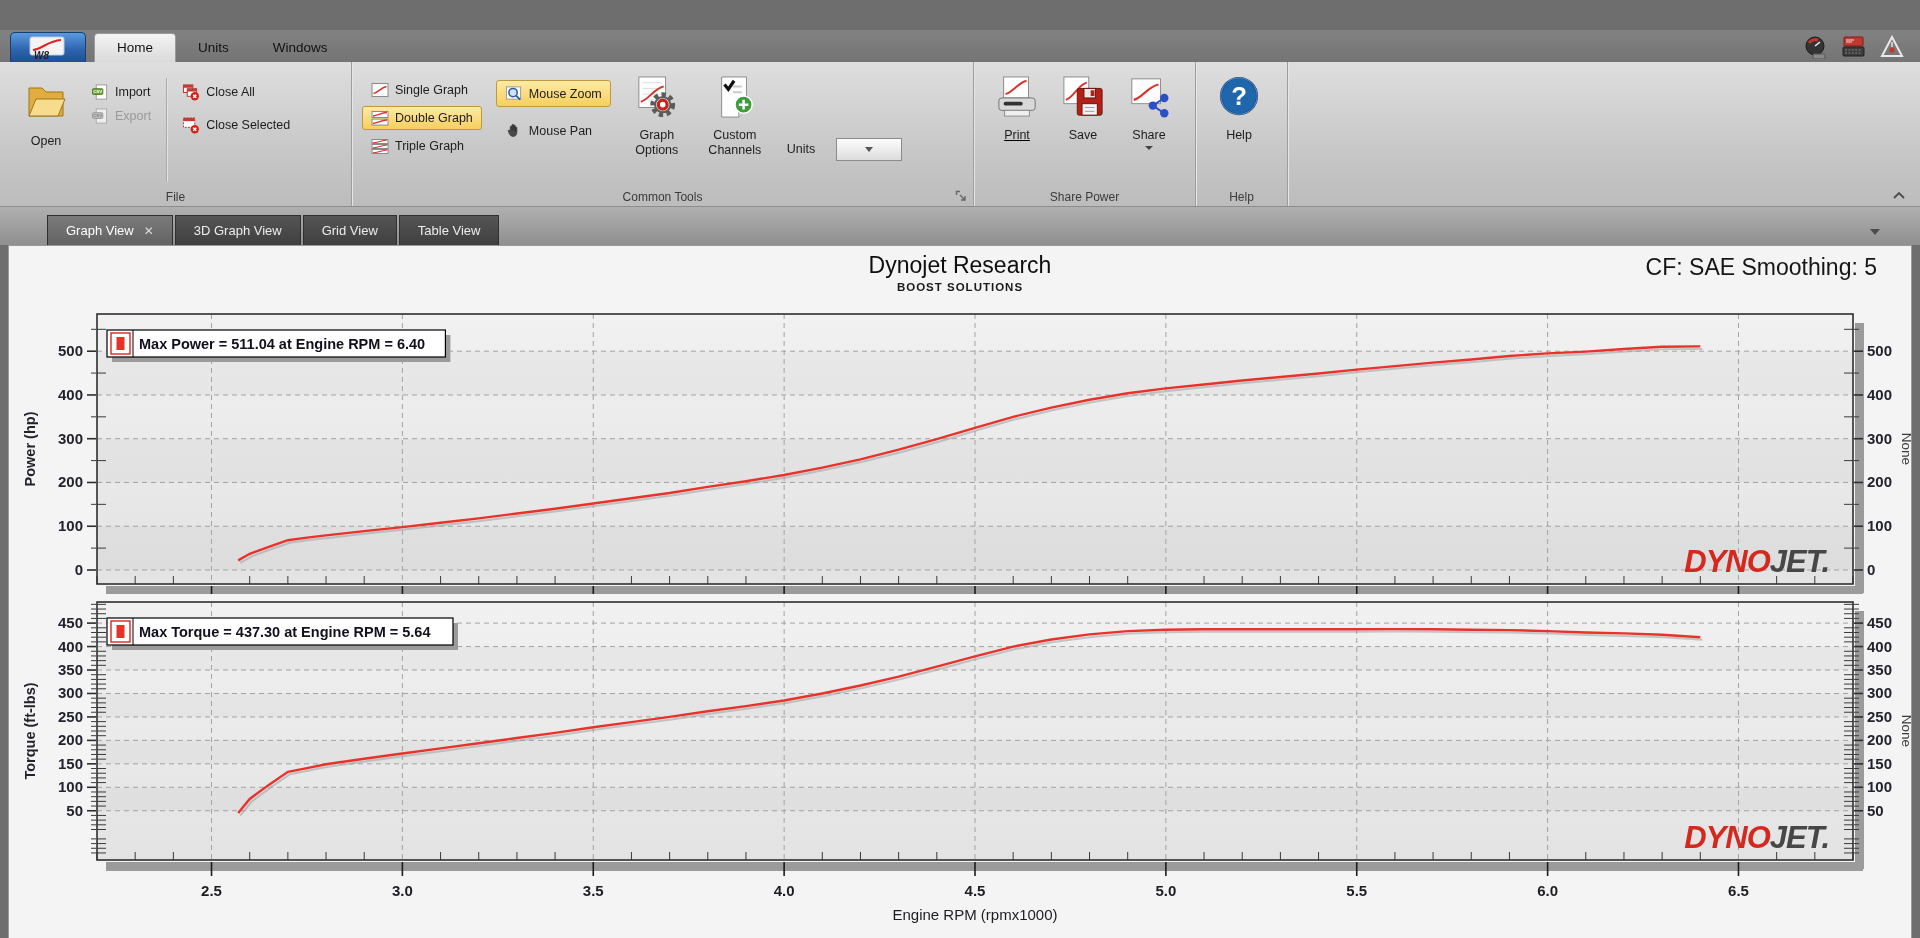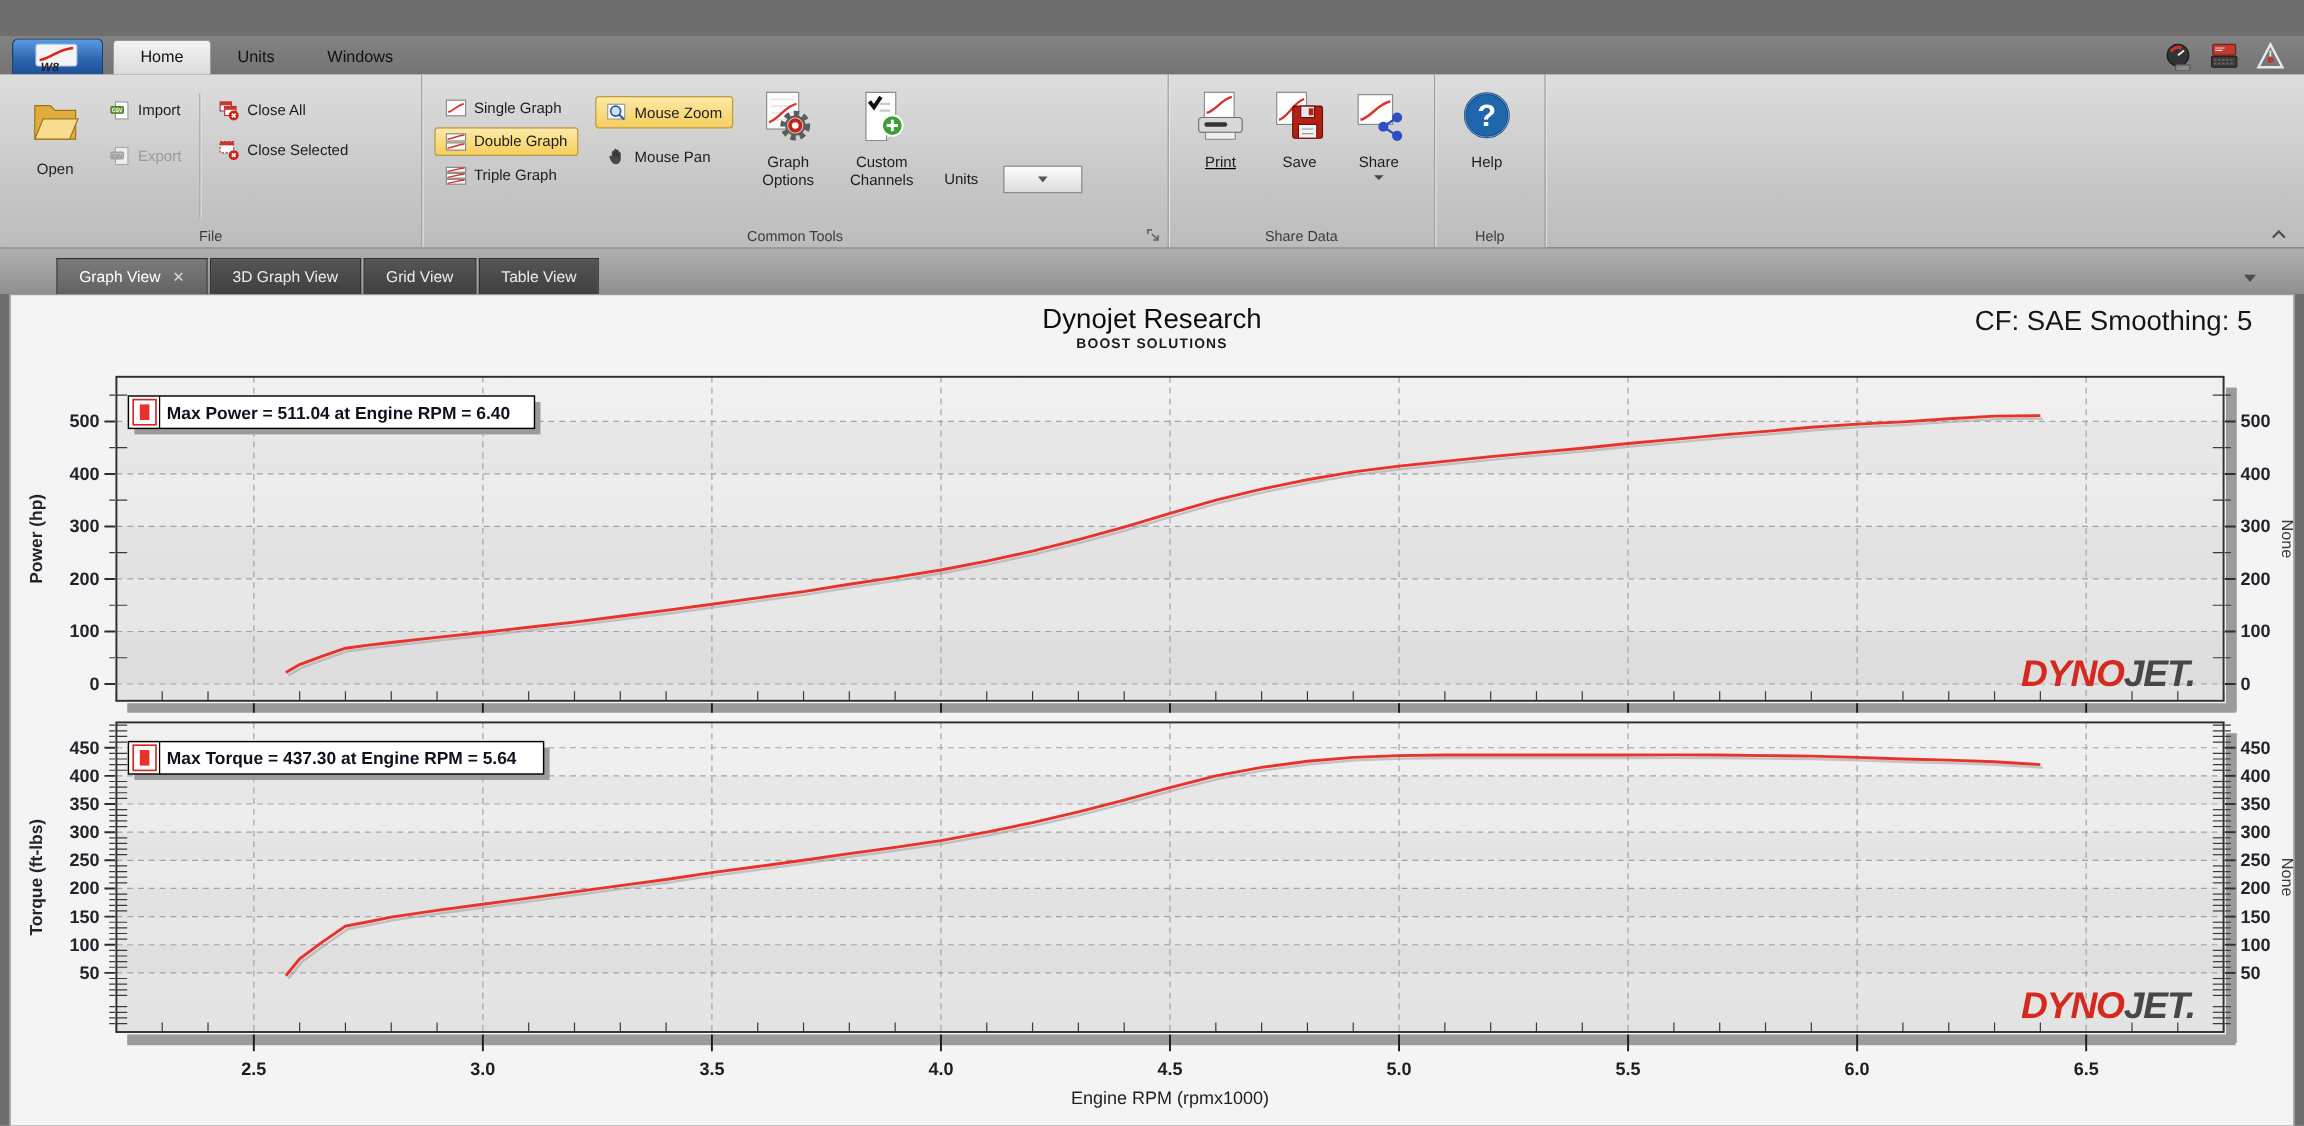--- a/index.html
+++ b/index.html
@@ -118,21 +118,21 @@
   <div class="ribbon">
 
     <div class="rgroup" style="width:352px;">
       <div class="big-btn">
         <svg class="bicon" viewBox="0 0 42 40" style="height:52px;">
           <path d="M4 8h13l4 4h17v24H4z" fill="#e3ac3f" stroke="#9d7618"></path>
           <path d="M4 36l7-17h29l-7 17z" fill="#f7dc8e" stroke="#9d7618"></path>
         </svg>
         <div class="blabel">Open</div>
       </div>
-      <div class="vcol" style="gap:14px;">
+      <div class="vcol" style="gap:0;">
         <div class="small-btn">
           <svg viewBox="0 0 18 18">
             <rect x="5" y="1" width="11" height="15" fill="#fff" stroke="#999"></rect>
             <rect x="1" y="5" width="11" height="6" rx="1" fill="#6da33c" stroke="#4c7a20"></rect>
             <text x="6.5" y="9.8" font-size="4.6" font-weight="bold" fill="#fff" text-anchor="middle">CSV</text>
           </svg>
           <span>Import</span>
         </div>
         <div class="small-btn disabled">
           <svg viewBox="0 0 18 18">
@@ -277,21 +277,21 @@
           <rect x="4" y="4" width="30" height="26" fill="#fdfdfd" stroke="#8a8a8a"></rect>
           <path d="M6 26c9-2 15-14 26-16" stroke="#d6352c" stroke-width="2.2" fill="none"></path>
           <path d="M26 32l12-8M26 32l12 8" stroke="#2b4fc4" stroke-width="2"></path>
           <circle cx="26" cy="32" r="4.4" fill="#2b4fc4"></circle>
           <circle cx="38" cy="24" r="4.4" fill="#2b4fc4"></circle>
           <circle cx="38" cy="40" r="4.4" fill="#2b4fc4"></circle>
         </svg>
         <div class="blabel">Share</div>
         <div class="share-arrow"></div>
       </div>
-      <div class="rgroup-label">Share Data</div>
+      <div class="rgroup-label">Share Power</div>
     </div>
 
     <div class="rgroup" style="width:92px;">
       <div class="big-btn" style="width:66px;">
         <svg class="bicon" viewBox="0 0 44 46">
           <circle cx="22" cy="22" r="19" fill="#1f66ad" stroke="#0d3c74" stroke-width="2"></circle>
           <circle cx="22" cy="22" r="19" fill="none" stroke="#7db2e0" stroke-width="1" opacity=".8"></circle>
           <text x="22" y="31" font-size="27" font-weight="bold" fill="#fff" text-anchor="middle">?</text>
         </svg>
         <div class="blabel">Help</div>

